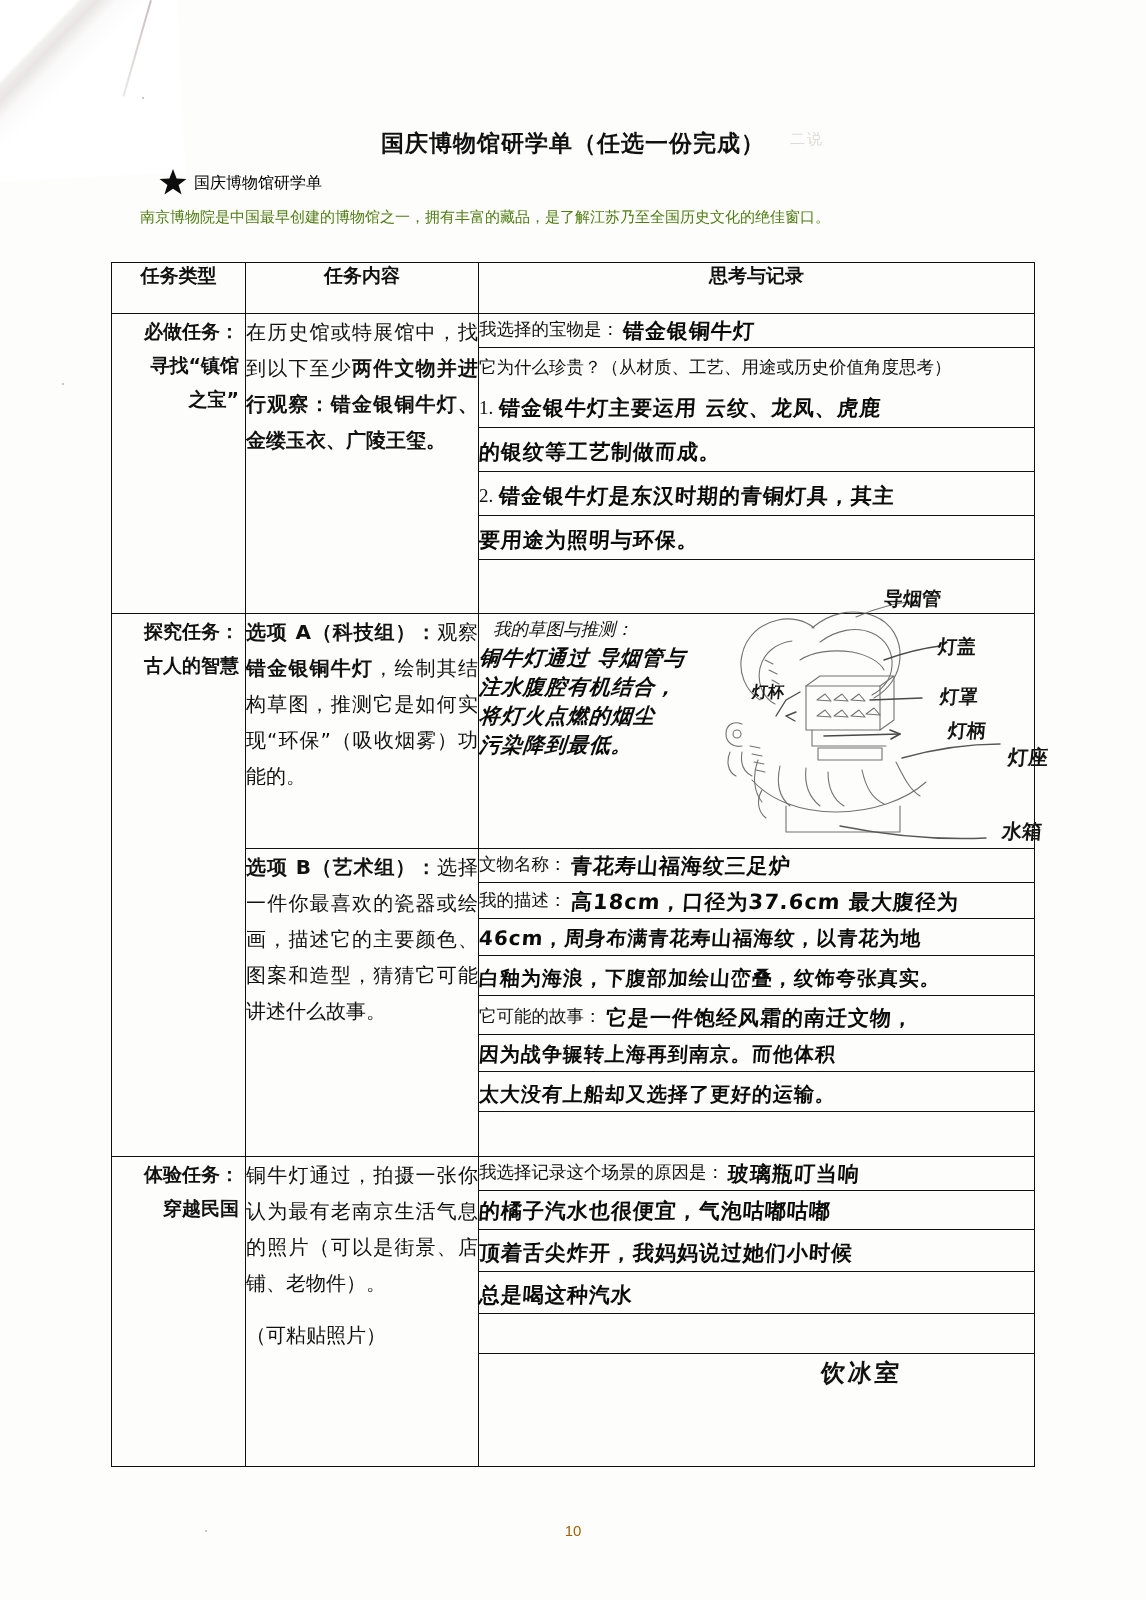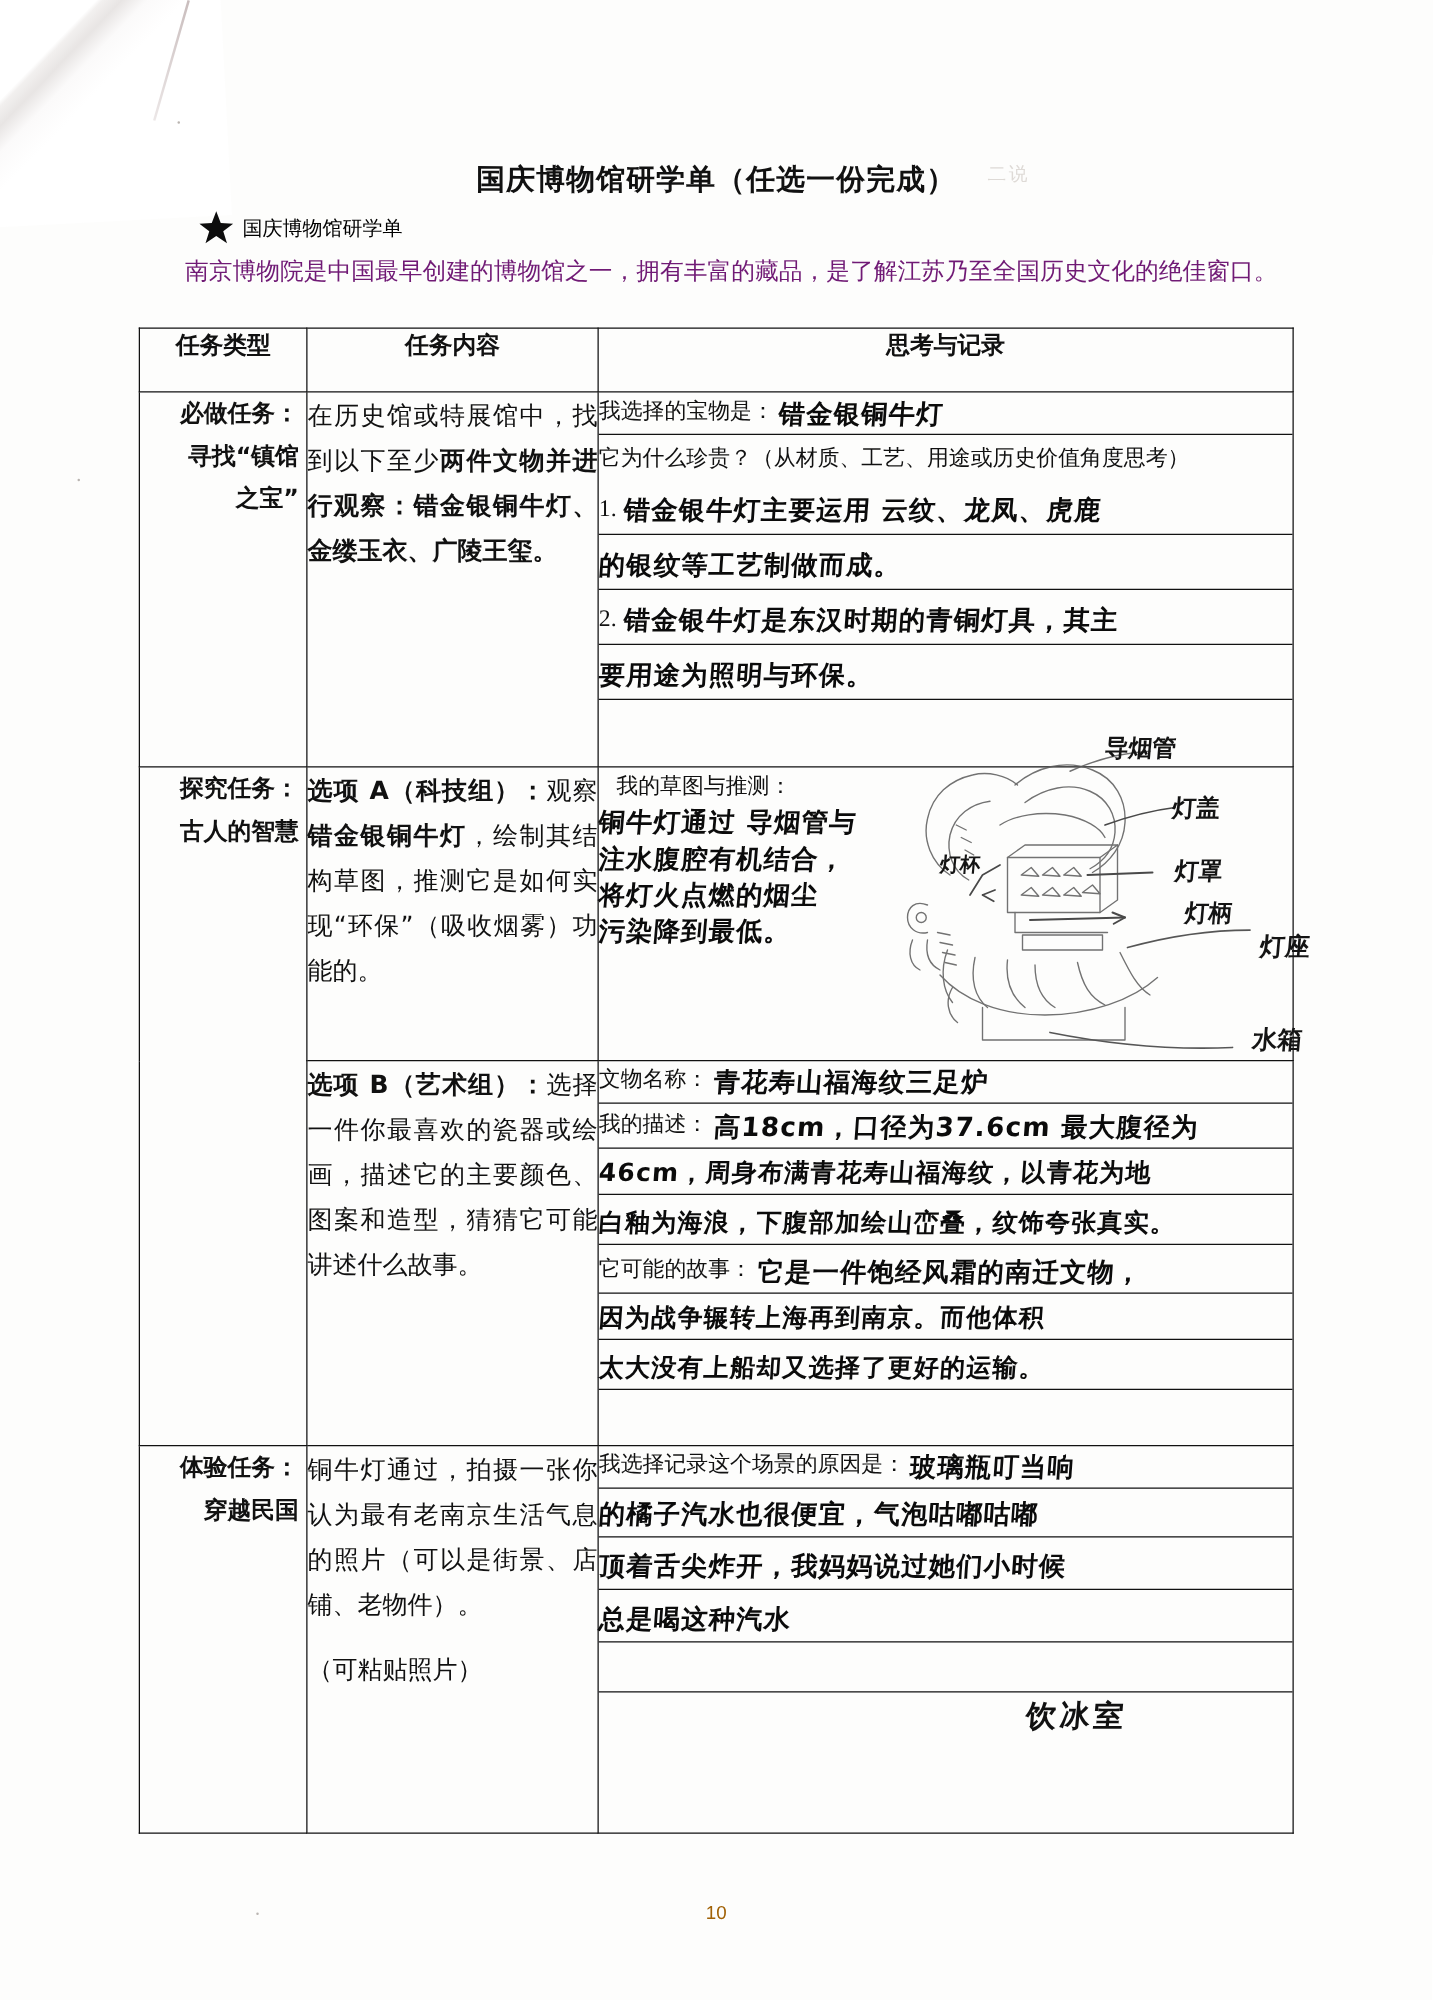--- a/index.html
+++ b/index.html
@@ -82,23 +82,23 @@
     margin-left: 48px;
     margin-bottom: 4px;
   }
   .star {
     width: 30px; height: 30px;
     position: relative;
     display: inline-block;
   }
   .star svg { display:block; }
   #intro-paragraph {
-    font-size: 19px;
+    font-size: 15px;
     line-height: 31px;
-    color: #701a75;
+    color: #4d7c0f;
     text-indent: 2em;
     text-align: justify;
   }
 
   
   #task-table {
     position: absolute;
     top: 262px;
     left: 111px;
     width: 920px;
@@ -323,21 +323,21 @@
       </tr>
 
       <tr style="height:235px;">
         <td class="cell-type" rowspan="2">
           <div class="mid">
             <div>探究任务：</div>
             <div>古人的智慧</div>
           </div>
         </td>
         <td class="cell-body"><b>选项 A（科技组）：</b>观察<b>错金银铜牛灯</b>，绘制其结构草图，推测它是如何实现“环保”（吸收烟雾）功能的。</td>
-        <td class="cell-notes" style="overflow:visible;">
+        <td class="cell-notes" style="overflow:visible;font-style:italic;">
           <div class="prompt" style="padding-left:14px;">我的草图与推测：</div>
           <div style="width:292px;">
             <span class="hw" style="font-size:21px;line-height:29px;display:block;transform:skewX(-5deg);">铜牛灯通过 导烟管与</span>
             <span class="hw" style="font-size:21px;line-height:29px;display:block;transform:skewX(-5deg);">注水腹腔有机结合，</span>
             <span class="hw" style="font-size:21px;line-height:29px;display:block;transform:skewX(-5deg);">将灯火点燃的烟尘</span>
             <span class="hw" style="font-size:21px;line-height:29px;display:block;transform:skewX(-5deg);">污染降到最低。</span>
           </div>
         </td>
       </tr>
 

